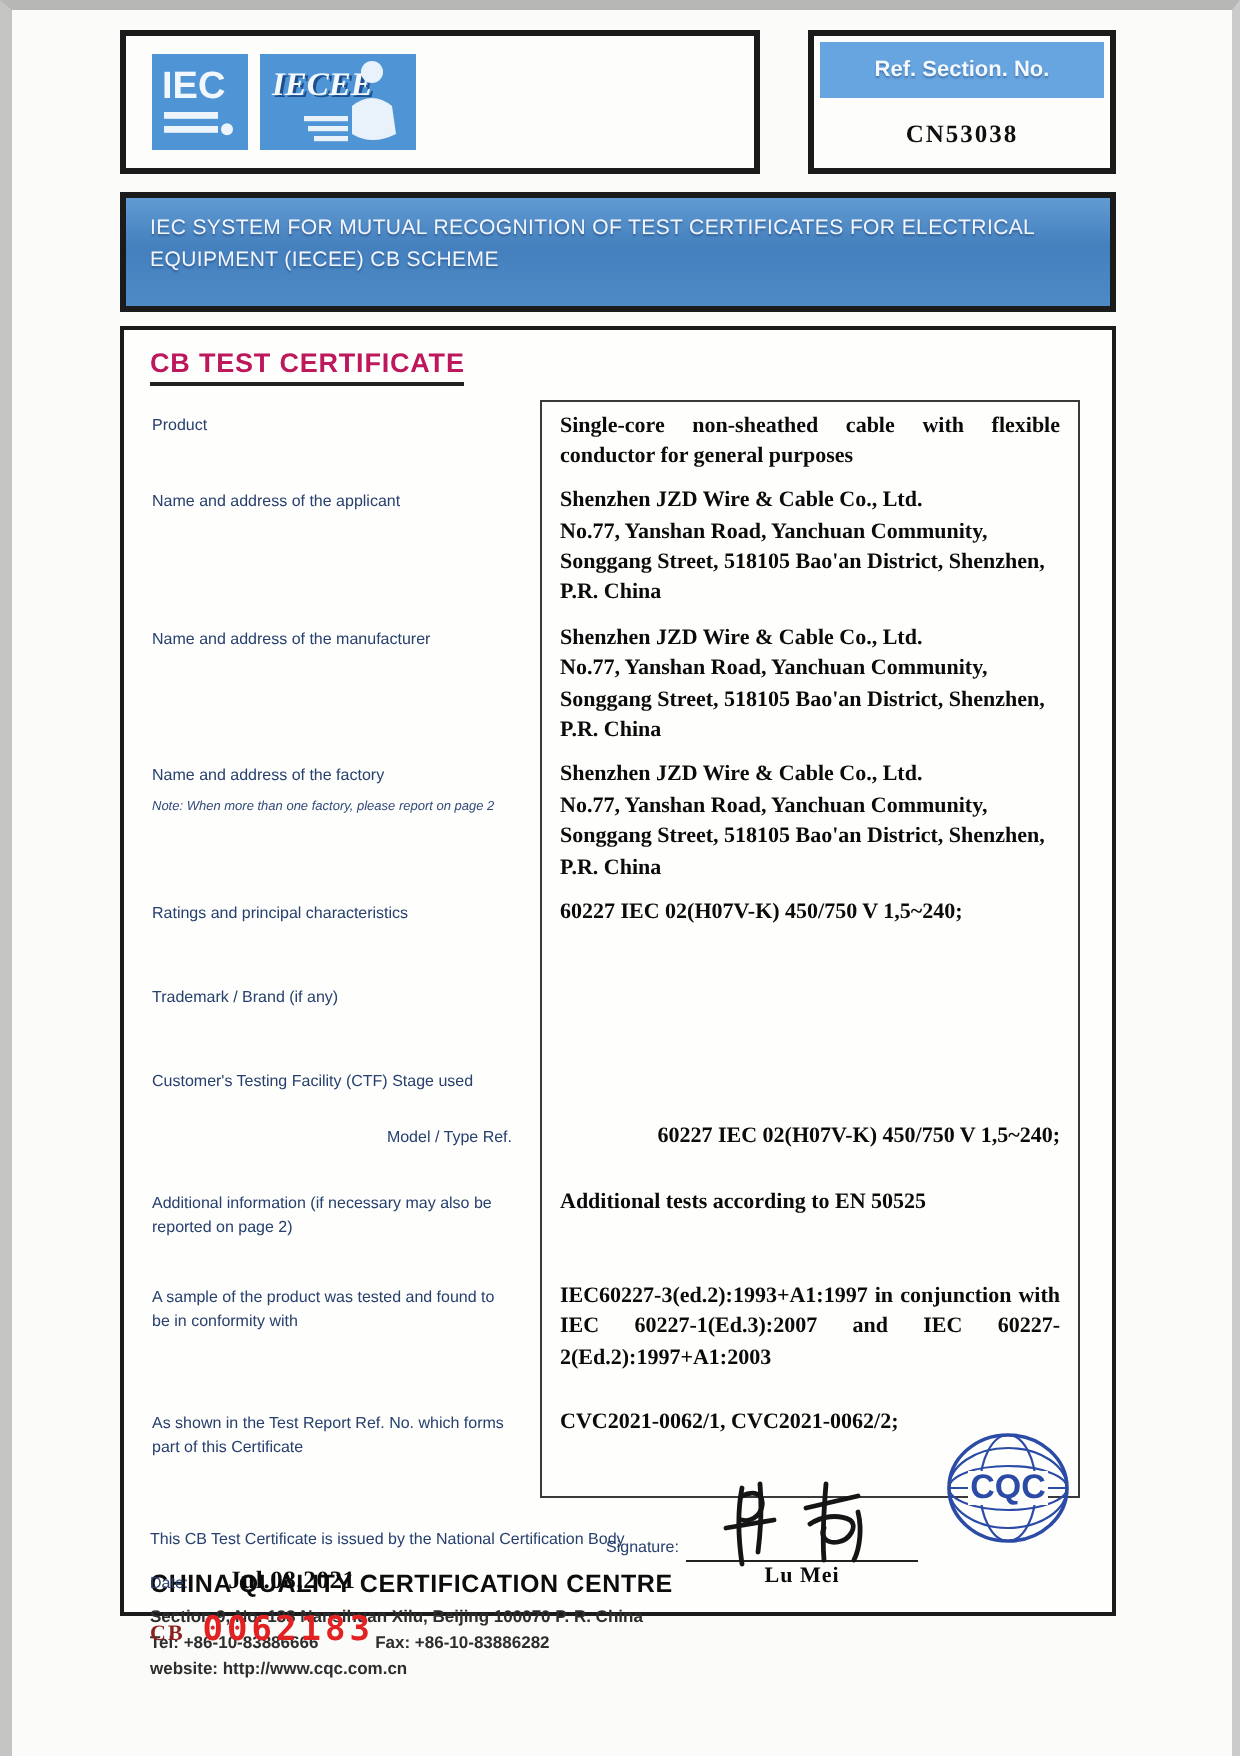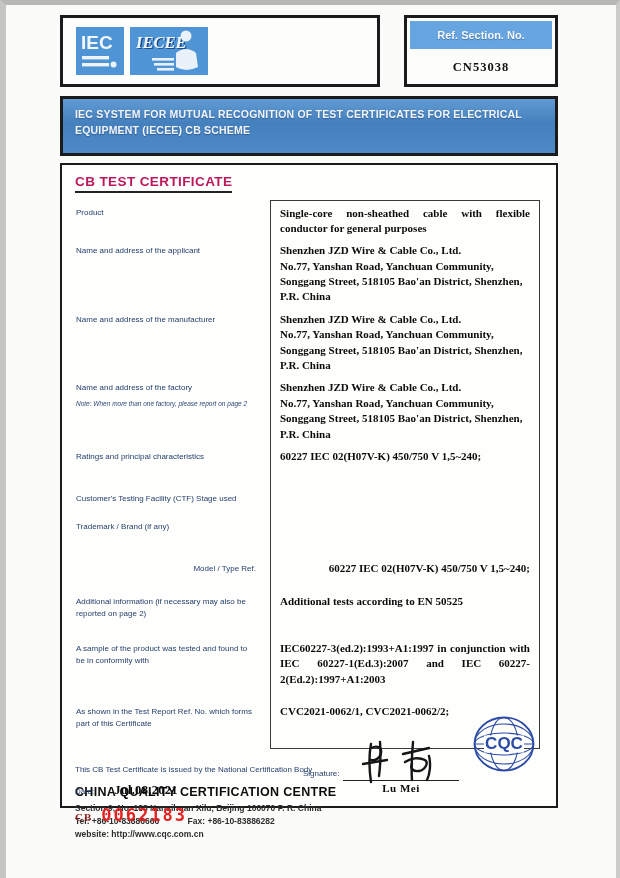--- a/index.html
+++ b/index.html
@@ -35,21 +35,21 @@
   .ref-value{
     height:30px; display:flex; align-items:center; justify-content:center;
     font-family:"Liberation Serif", serif; font-weight:700; font-size:12.5px;
     letter-spacing:1px; color:#101010;
   }
 
   
   .band{
     margin-top:9px; border:3px solid #1b1b1b; min-height:51px;
     background:linear-gradient(180deg,#619bd3 0%, #4480bd 45%, #4d8ac6 100%);
-    color:#f2f6fc; font-size:10.5px; font-weight:bold; line-height:1.5;
+    color:#f2f6fc; font-size:10.5px; font-weight:normal; line-height:1.5;
     padding:8px 12px 14px 12px; letter-spacing:.2px;
     text-shadow:0 1px 1px rgba(25,55,105,.5);
   }
 
   
   .main-box{
     margin-top:7px; border:2.5px solid #1b1b1b; height:645px;
     background:#fefefc; position:relative;
   }
   .cert-title{
@@ -188,26 +188,26 @@
           <span class="vline">No.77, Yanshan Road, Yanchuan Community, Songgang Street, 518105 Bao'an District, Shenzhen, P.R. China</span>
         </div>
       </div>
       <div class="crow">
         <div class="lbl rh42">Ratings and principal characteristics</div>
         <div class="val rh42">
           <span class="vline">60227 IEC 02(H07V-K) 450/750 V 1,5~240;</span>
         </div>
       </div>
       <div class="crow">
+        <div class="lbl rh42">Trademark / Brand (if any)</div>
+        <div class="val rh42"></div>
+      </div>
+      <div class="crow">
         <div class="lbl rh28">Customer's Testing Facility (CTF) Stage used</div>
         <div class="val rh28"></div>
-      </div>
-      <div class="crow">
-        <div class="lbl rh42">Trademark / Brand (if any)</div>
-        <div class="val rh42"></div>
       </div>
       <div class="crow">
         <div class="lbl rh33">Model / Type Ref.</div>
         <div class="val rh33">
           <span class="vline">60227 IEC 02(H07V-K) 450/750 V 1,5~240;</span>
         </div>
       </div>
       <div class="crow">
         <div class="lbl rh47">Additional information (if necessary may also be reported on page 2)</div>
         <div class="val rh47">

